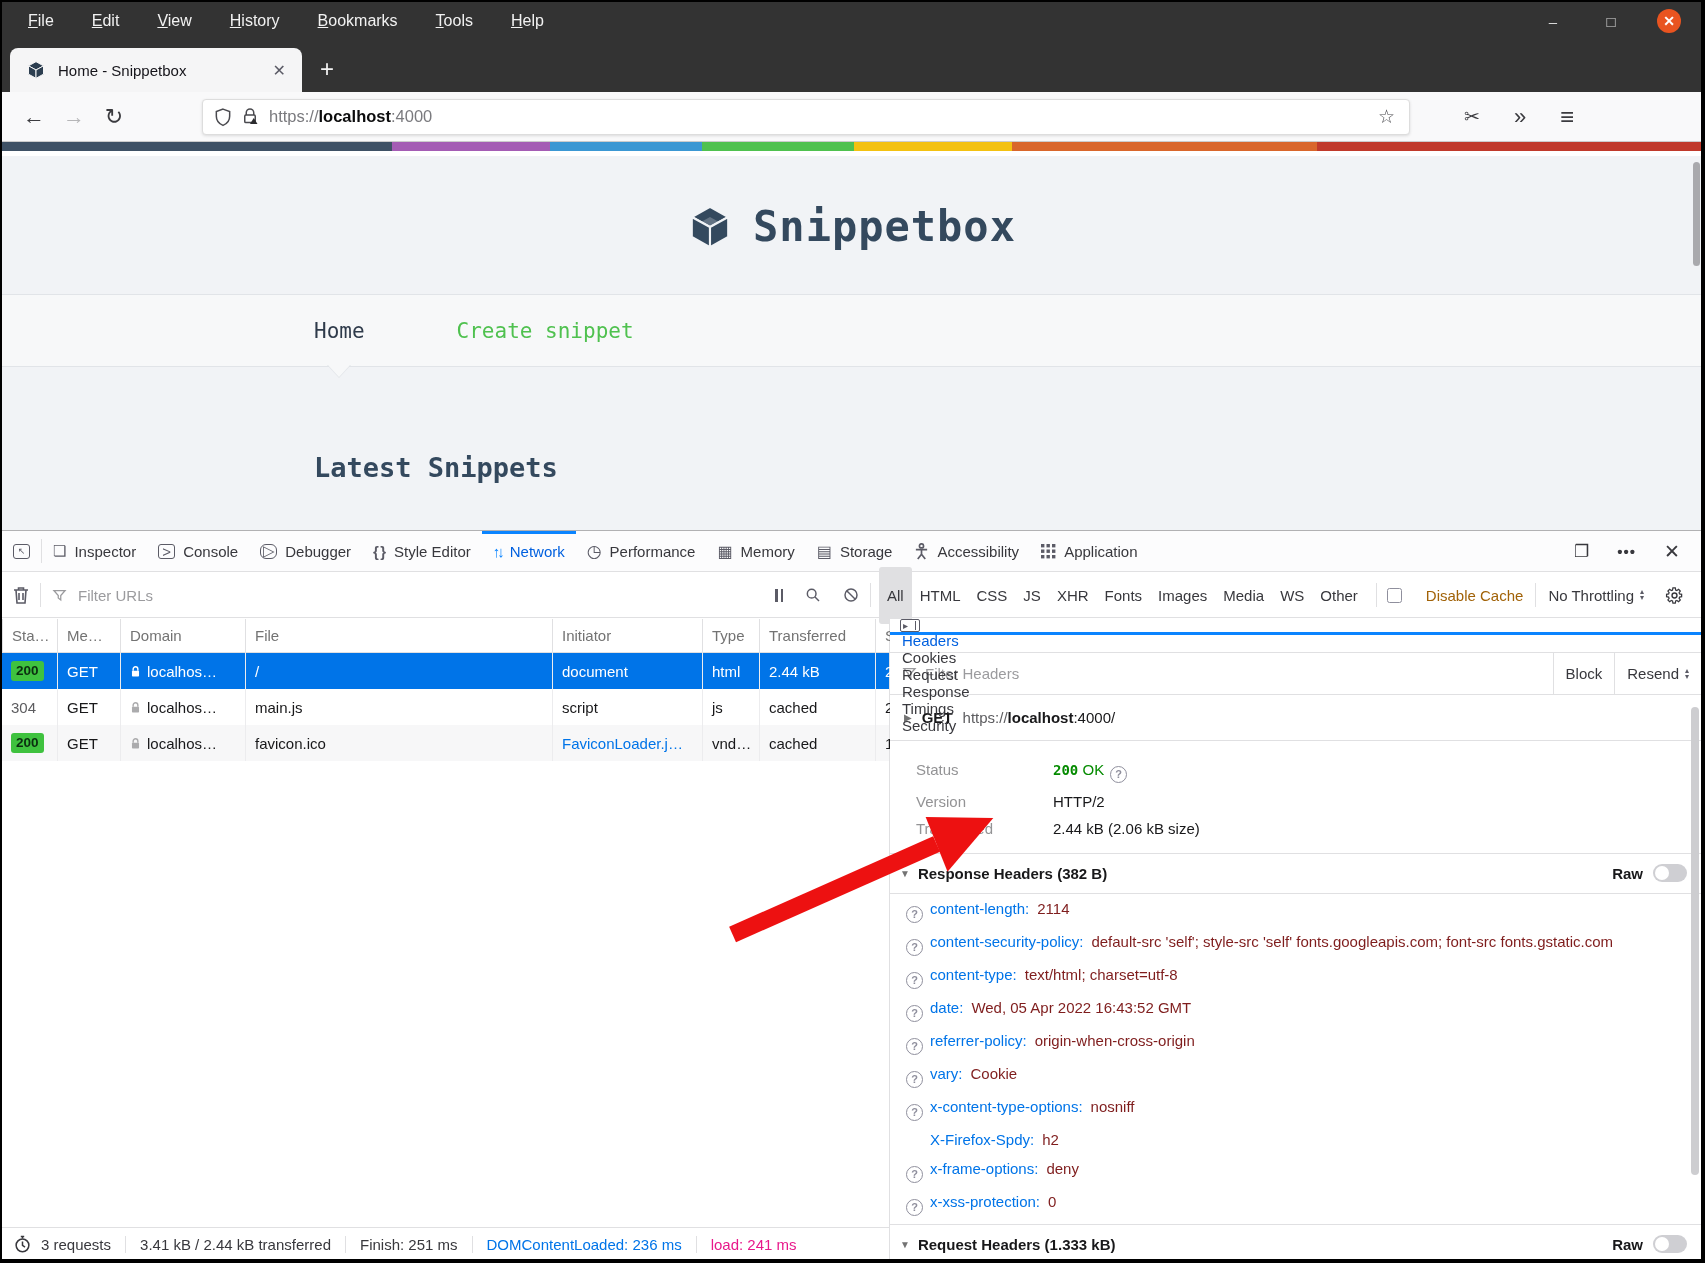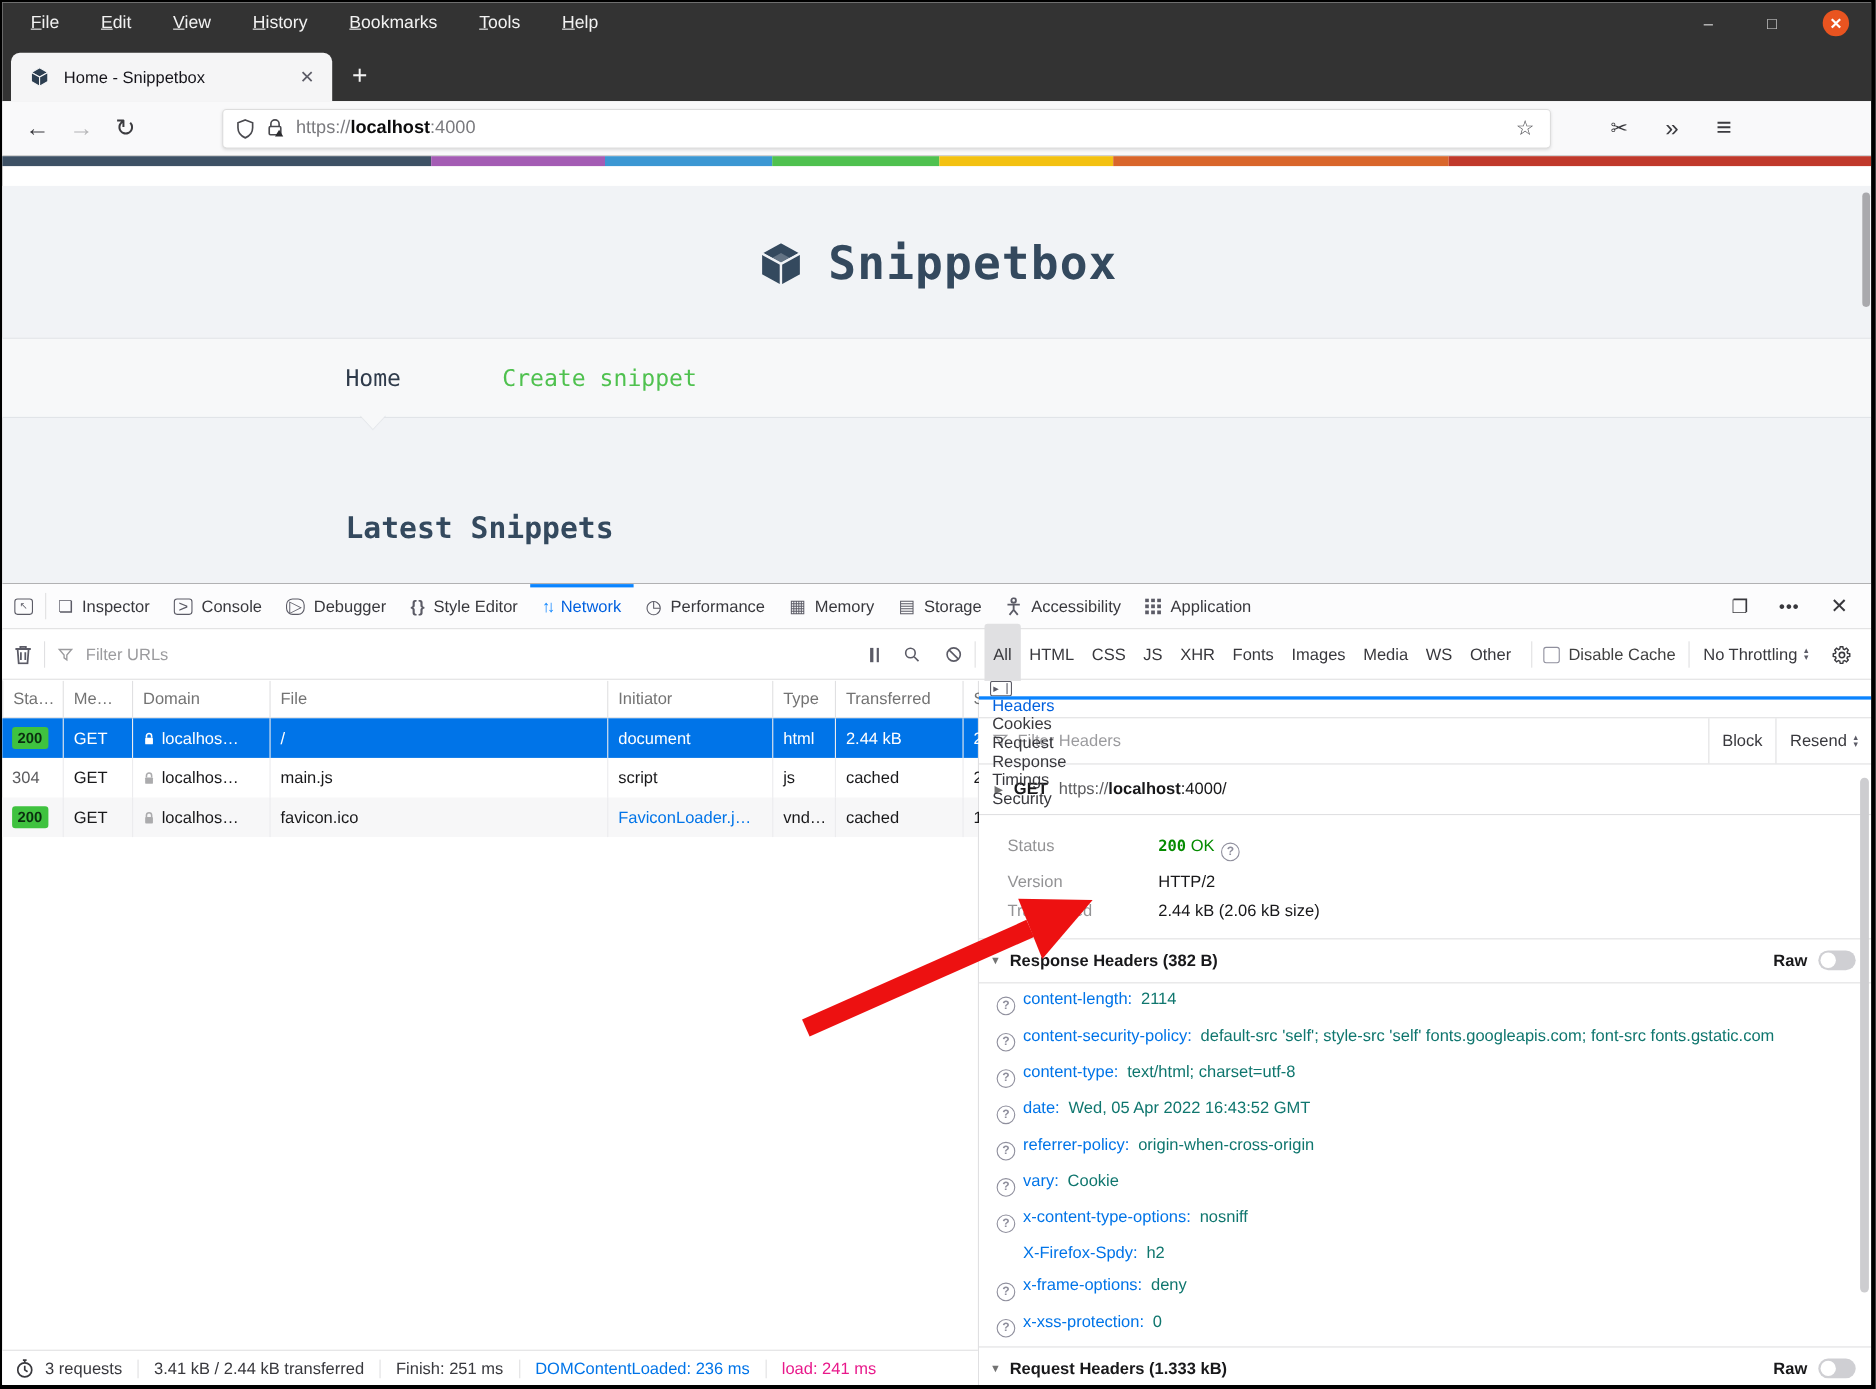--- a/index.html
+++ b/index.html
@@ -33,21 +33,21 @@
   .url-host { color:#0c0c0d; font-weight:bold; }
   .url-star { font-size:19px; color:#4a4a4f; padding-right:4px; }
   .nav-right { display:flex; align-items:center; gap:34px; margin-left:54px; color:#3b3b3f; }
   .nav-right .ic { font-size:19px; }
 
   
   .colorstrip { position:absolute; left:0; top:140px; width:100%; height:9px; display:flex; }
   .colorstrip span { height:100%; }
 
   
-  .page { position:absolute; left:0; top:167px; width:100%; height:379px; background:#f1f3f6; font-family:"DejaVu Sans Mono", monospace; }
+  .page { position:absolute; left:0; top:154px; width:100%; height:379px; background:#f1f3f6; font-family:"DejaVu Sans Mono", monospace; }
   .brand { display:flex; align-items:center; justify-content:center; gap:20px; padding-top:46px; }
   .brand-title { font-size:42px; font-weight:bold; color:#34495e; letter-spacing:1px; }
   .pagenav { position:absolute; left:0; top:138px; width:100%; height:73px; background:#f7f8f9; border-top:1px solid #e1e4e8; border-bottom:1px solid #e1e4e8; display:flex; align-items:center; padding-left:312px; gap:92px; }
   .pagenav .navlink { font-size:21px; }
   .pagenav .home { color:#2f3b4b; position:relative; }
   .pagenav .home .notch { position:absolute; left:50%; bottom:-34px; margin-left:-12px; width:0; height:0; border-left:12px solid transparent; border-right:12px solid transparent; border-top:13px solid #f7f8f9; filter:drop-shadow(0 1px 0 #e1e4e8); }
   .pagenav .create { color:#4fc14f; }
   .latest { position:absolute; left:312px; top:296px; font-size:27px; font-weight:bold; color:#34495e; }
   .page-scrollthumb { position:absolute; right:1px; top:6px; width:7px; height:104px; background:#a9a9ad; border-radius:4px; }
 
@@ -119,21 +119,21 @@
   .status-code { font-weight:bold; font-family:"DejaVu Sans Mono", monospace; font-size:14px; }
   .qcircle { display:inline-flex; align-items:center; justify-content:center; width:17px; height:17px; border:1.5px solid #8f8f9d; border-radius:50%; font-size:11px; color:#8f8f9d; font-weight:bold; vertical-align:-3px; margin-left:6px; }
   .section-bar { height:41px; border-top:1px solid #e0e0e2; border-bottom:1px solid #e0e0e2; display:flex; align-items:center; padding:0 14px 0 10px; font-weight:bold; color:#18181a; gap:8px; }
   .section-bar .raw { margin-left:auto; display:flex; align-items:center; gap:10px; font-weight:bold; }
   .toggle { width:34px; height:18px; background:#cfcfd3; border-radius:9px; position:relative; }
   .toggle::after { content:""; position:absolute; left:2px; top:2px; width:14px; height:14px; border-radius:50%; background:#fff; }
   .hdr-item { display:flex; padding:4px 14px 4px 10px; line-height:21px; }
   .hdr-q { flex:0 0 30px; padding-top:1px; }
   .hdr-text { flex:1; word-break:break-word; }
   .hdr-name { color:#0074e8; margin-right:8px; }
-  .hdr-val { color:#0f766e; }
+  .hdr-val { color:#7f1d1d; }
   .det-scrollthumb { position:absolute; right:2px; top:88px; width:8px; height:468px; background:#cdcdd0; border-radius:4px; }
 
   
   .svgic { display:inline-flex; }
 
   
   .arrow-svg { position:absolute; left:0; top:0; width:100%; height:100%; pointer-events:none; z-index:50; }
 </style>
 </head>
 <body>
@@ -343,21 +343,21 @@
       <span class="pill">CSS</span>
       <span class="pill">JS</span>
       <span class="pill">XHR</span>
       <span class="pill">Fonts</span>
       <span class="pill">Images</span>
       <span class="pill">Media</span>
       <span class="pill">WS</span>
       <span class="pill">Other</span>
       <span class="sep" style="margin:0 10px"></span>
       <span class="checkbox"></span>
-      <span style="margin-left:8px;color:#404040">Disable Cache</span>
+      <span style="margin-left:24px;color:#a16207">Disable Cache</span>
       <span class="sep" style="margin:0 12px"></span>
       <span style="color:#38383d">No Throttling</span>
       <span class="updown">
           <span>▴</span>
           <span>▾</span>
         </span>
       <span class="dt-tool" style="margin:0 6px 0 10px">
           <svg width="19" height="19" viewBox="0 0 24 24" fill="#38383d">
             <path d="M12 8a4 4 0 1 0 0 8 4 4 0 0 0 0-8zm0 6.2a2.2 2.2 0 1 1 0-4.4 2.2 2.2 0 0 1 0 4.4z"></path>
             <path d="M21 13.5v-3l-2.6-.5a7 7 0 0 0-.6-1.5l1.5-2.2-2.1-2.1-2.2 1.5a7 7 0 0 0-1.5-.6L13 2.5h-3l-.5 2.6a7 7 0 0 0-1.5.6L5.8 4.2 3.7 6.3l1.5 2.2a7 7 0 0 0-.6 1.5l-2.6.5v3l2.6.5c.14.53.34 1.03.6 1.5l-1.5 2.2 2.1 2.1 2.2-1.5c.47.26.97.46 1.5.6l.5 2.6h3l.5-2.6a7 7 0 0 0 1.5-.6l2.2 1.5 2.1-2.1-1.5-2.2c.26-.47.46-.97.6-1.5l2.6-.5z" fill="none" stroke="#38383d" stroke-width="1.6"></path>

